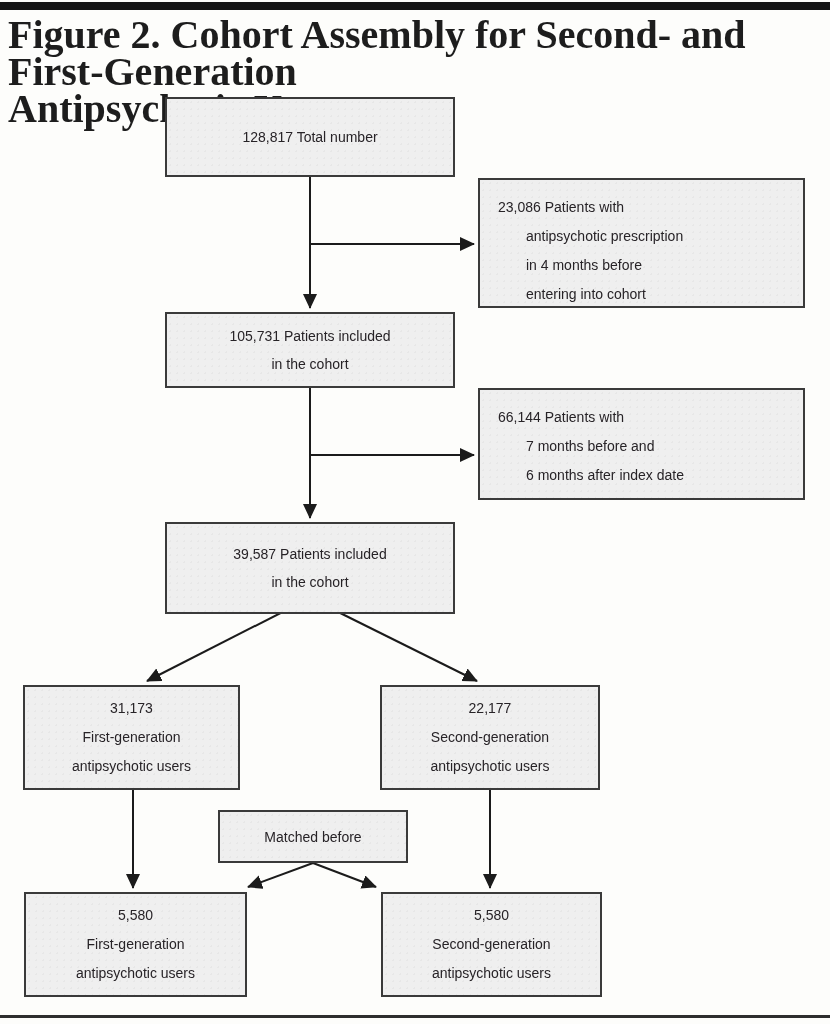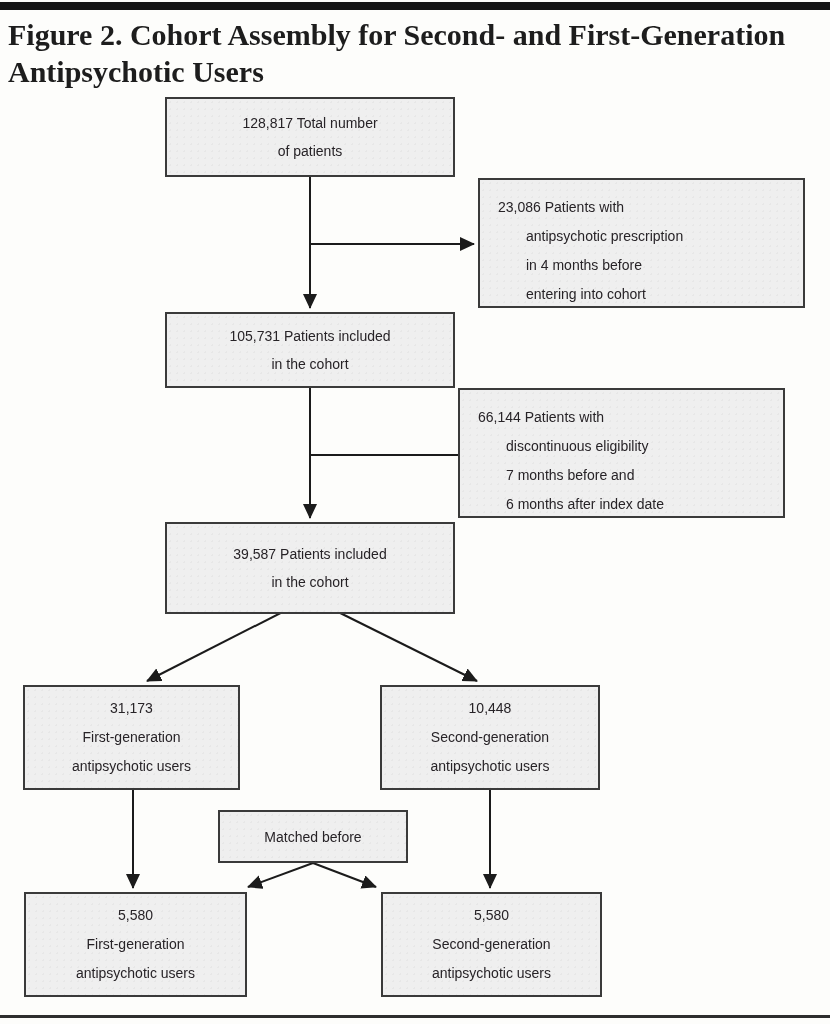--- a/index.html
+++ b/index.html
@@ -21,21 +21,21 @@
     left: 0; top: 2px;
     width: 830px; height: 8px;
     background: #151515;
   }
   .fig-title {
     position: absolute;
     left: 8px; top: 16px;
     width: 815px;
     font-family: "Liberation Serif", "DejaVu Serif", serif;
     font-weight: bold;
-    font-size: 30px;
+    font-size: 40px;
     line-height: 37px;
     color: #1d1d1d;
     letter-spacing: 0px;
   }
   .connectors {
     position: absolute;
     left: 0; top: 0;
   }
   .box {
     position: absolute;
@@ -94,55 +94,53 @@
       <line x1="310" y1="598" x2="477" y2="681" marker-end="url(#ah)"></line>
       <line x1="133" y1="790" x2="133" y2="888" marker-end="url(#ah)"></line>
       <line x1="490" y1="790" x2="490" y2="888" marker-end="url(#ah)"></line>
       <line x1="313" y1="863" x2="248" y2="887" marker-end="url(#ah)"></line>
       <line x1="313" y1="863" x2="376" y2="887" marker-end="url(#ah)"></line>
     </g>
   </svg>
 
   <div class="box" style="left:165px;top:97px;width:290px;height:80px">
     <div class="bl">128,817 Total number</div>
-    <div class="bl">of patients</div>
   </div>
 
   <div class="box hang" style="left:478px;top:178px;width:327px;height:130px">
     <div class="bl">23,086 Patients with</div>
     <div class="bl">antipsychotic prescription</div>
     <div class="bl">in 4 months before</div>
     <div class="bl">entering into cohort</div>
   </div>
 
   <div class="box" style="left:165px;top:312px;width:290px;height:76px">
     <div class="bl">105,731 Patients included</div>
     <div class="bl">in the cohort</div>
   </div>
 
-  <div class="box hang" style="left:458px;top:388px;width:327px;height:130px">
+  <div class="box hang" style="left:478px;top:388px;width:327px;height:112px">
     <div class="bl">66,144 Patients with</div>
-    <div class="bl">discontinuous eligibility</div>
     <div class="bl">7 months before and</div>
     <div class="bl">6 months after index date</div>
   </div>
 
   <div class="box" style="left:165px;top:522px;width:290px;height:92px">
     <div class="bl">39,587 Patients included</div>
     <div class="bl">in the cohort</div>
   </div>
 
   <div class="box tight" style="left:23px;top:685px;width:217px;height:105px">
     <div class="bl">31,173</div>
     <div class="bl">First-generation</div>
     <div class="bl">antipsychotic users</div>
   </div>
 
   <div class="box tight" style="left:380px;top:685px;width:220px;height:105px">
-    <div class="bl">10,448</div>
+    <div class="bl">22,177</div>
     <div class="bl">Second-generation</div>
     <div class="bl">antipsychotic users</div>
   </div>
 
   <div class="box" style="left:218px;top:810px;width:190px;height:53px">
     <div class="bl">Matched before</div>
   </div>
 
   <div class="box tight" style="left:24px;top:892px;width:223px;height:105px">
     <div class="bl">5,580</div>

